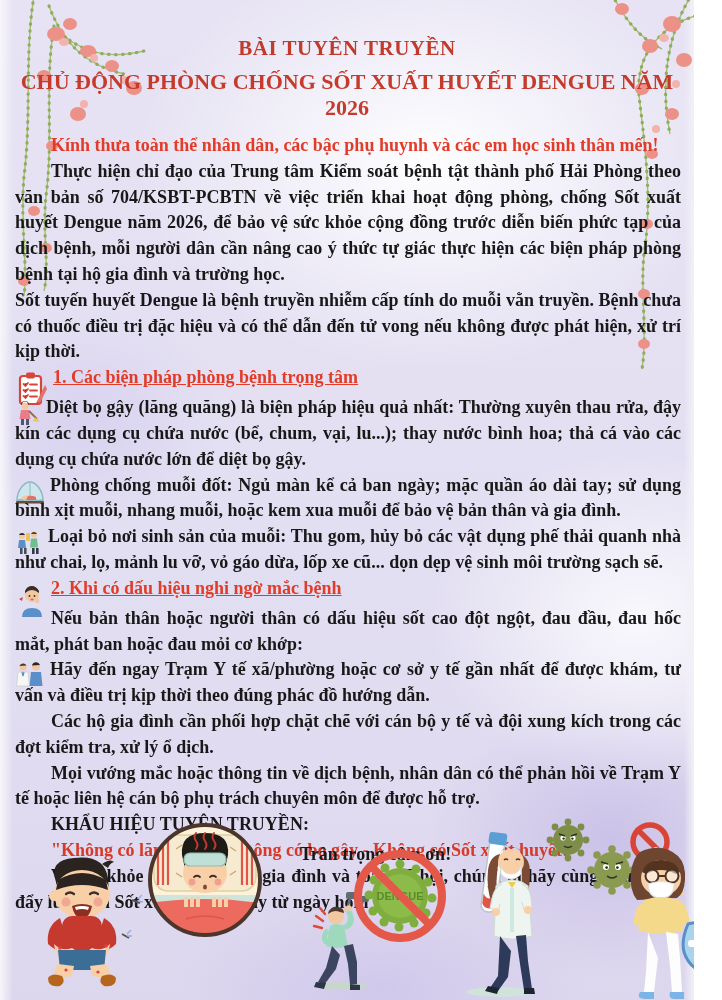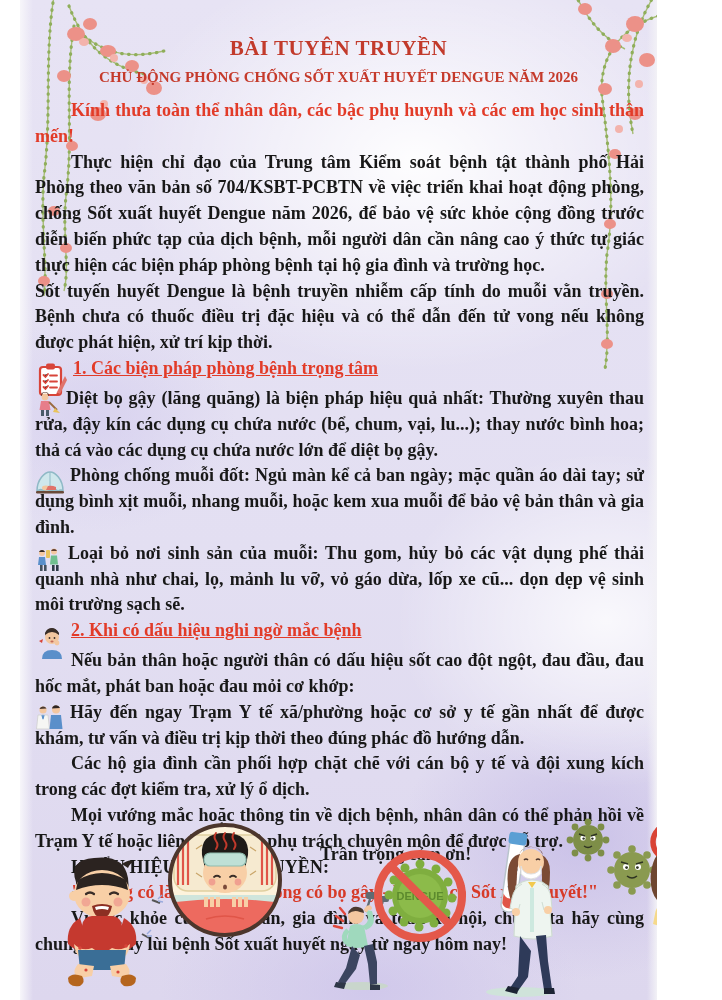--- a/index.html
+++ b/index.html
@@ -1,39 +1,38 @@
 <!DOCTYPE html>
 <html><head>
 <meta charset="utf-8">
 <style>
   html,body { margin:0; padding:0; }
   .page {
-    position:relative; width:637px; height:1000px; overflow:hidden;
+    position:relative; width:694px; height:1000px; overflow:hidden;
     font-family:"Liberation Serif","DejaVu Serif",serif; font-weight:bold;
     color:#181818;
     background:
       radial-gradient(ellipse 420px 300px at 62% 16%, rgba(255,255,255,.95) 0%, rgba(255,255,255,0) 70%),
       radial-gradient(ellipse 300px 240px at 92% 62%, rgba(255,255,255,.8) 0%, rgba(255,255,255,0) 70%),
       radial-gradient(ellipse 260px 200px at 88% 84%, rgba(186,174,226,.55) 0%, rgba(186,174,226,0) 70%),
       radial-gradient(ellipse 300px 160px at 55% 99%, rgba(196,186,232,.5) 0%, rgba(196,186,232,0) 70%),
       radial-gradient(ellipse 200px 160px at 12% 42%, rgba(205,197,236,.5) 0%, rgba(205,197,236,0) 70%),
       linear-gradient(180deg,#e7e3f4 0%, #e3dff2 55%, #ddd7ee 100%);
-    margin-left: 20px;
   }
   .edge-left { position:absolute; left:0; top:0; bottom:0; width:13px;
     background:linear-gradient(90deg,#f7f6fa 0%, rgba(247,246,250,0) 100%); }
   .edge-right { position:absolute; right:0; top:0; bottom:0; width:10px;
     background:linear-gradient(270deg,#f2f1f6 0%, rgba(242,241,246,0) 100%); }
   .deco { position:absolute; pointer-events:none; }
   .deco-left { left:-6px; top:-4px; }
   .deco-right { right:-8px; top:-6px; }
 
   header { position:relative; text-align:center; padding-top:36px; }
   .title1 { margin:0; font-size:21px; color:#c23a2b; letter-spacing:.5px; }
-  .title2 { margin:8px 0 0 0; font-size:15px; color:#c53a2b; letter-spacing:0; }
+  .title2 { margin:8px 0 0 0; font-size:22px; color:#c53a2b; letter-spacing:0; }
 
   .content { position:relative; padding:12px 13px 0 15px; }
   .content p { margin:0; font-size:18px; line-height:25.8px; text-align:justify; }
   .ind { text-indent:36px; }
   .red { color:#e23b28; }
   .red2 { color:#d73a28; }
   .heading { color:#e23b28; text-align:left !important;text-decoration:underline; }
   .ic { display:inline-block; vertical-align:-6px; margin:-8px 5px -8px 0; }
   .ic-big { vertical-align:-12px; margin:-14px 6px -12px 2px; }
   .after-ic { vertical-align:-10px; margin:-12px 0 -10px 8px; }

